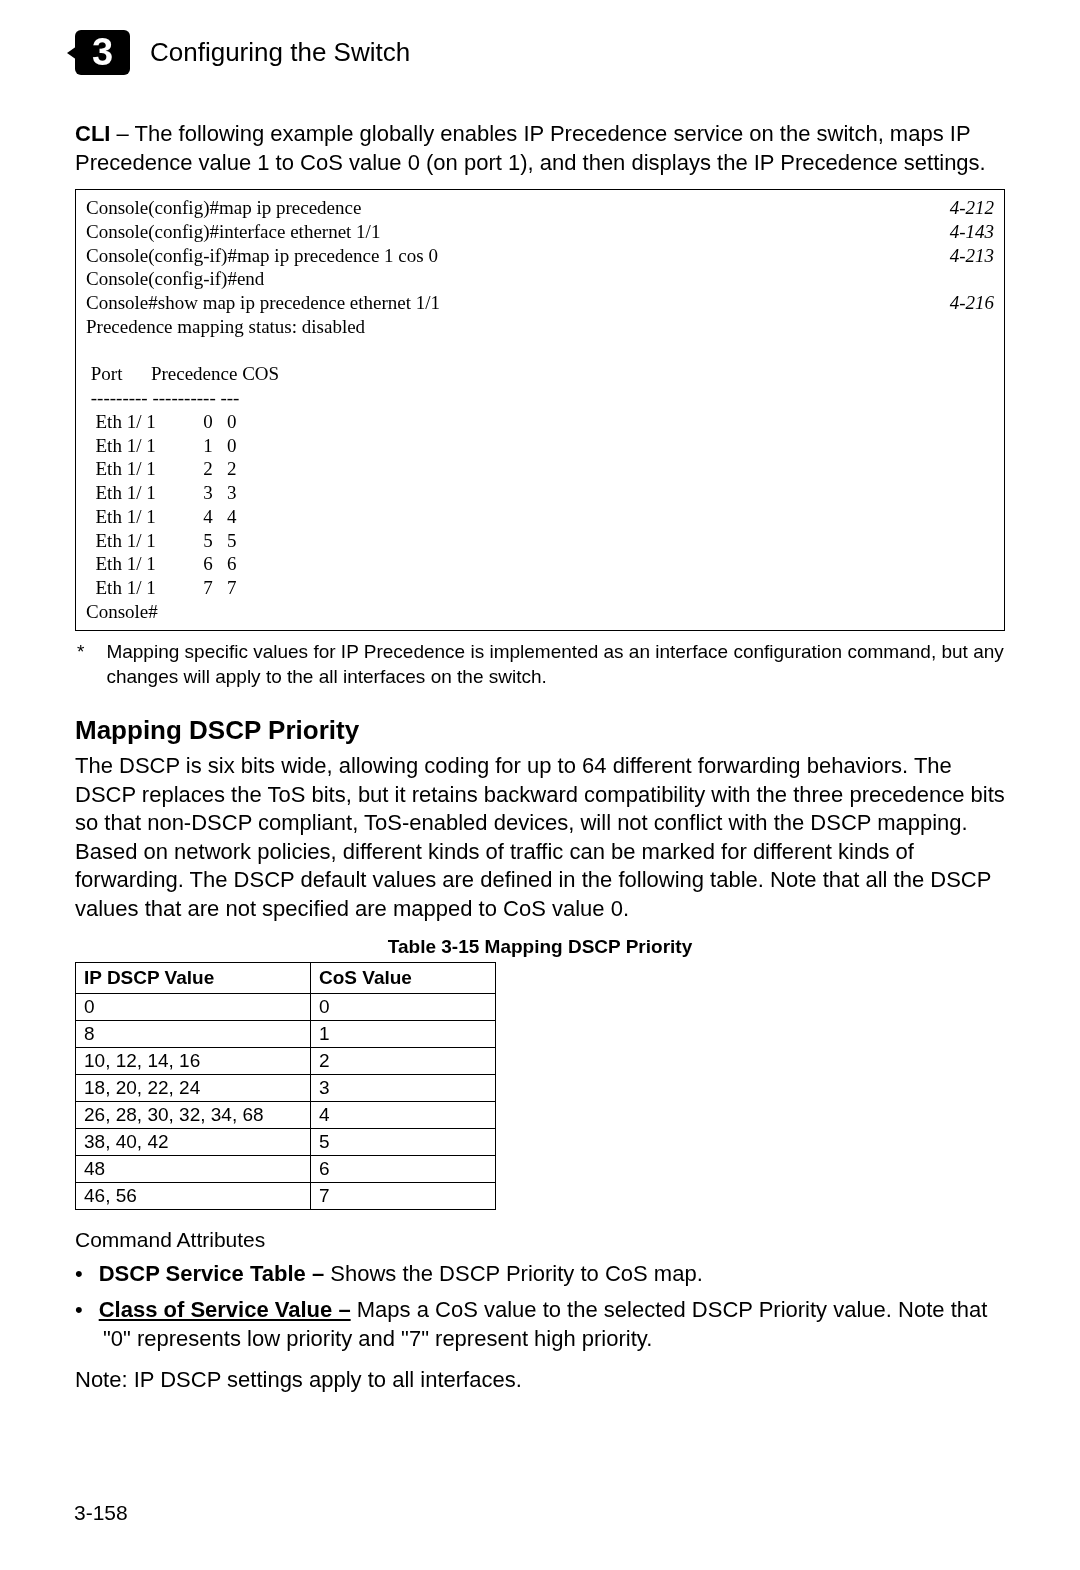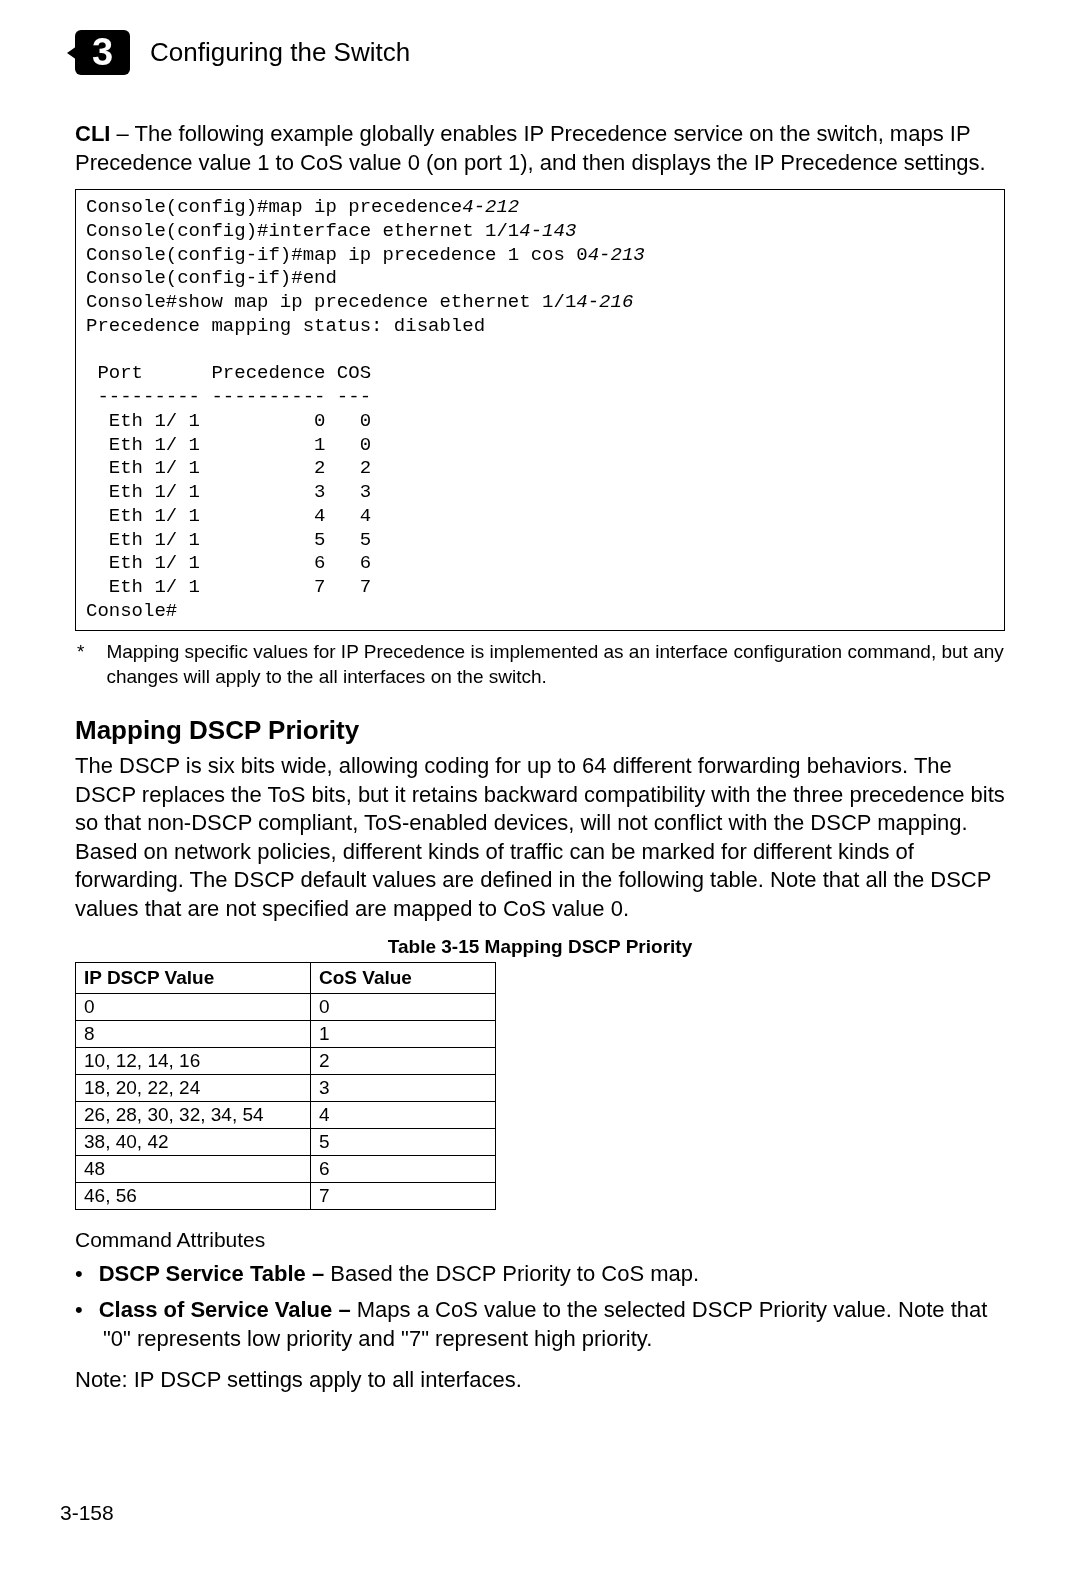--- a/index.html
+++ b/index.html
@@ -67,20 +67,22 @@
       padding: 6px 10px 6px 10px;
       font-family: "Courier New", Courier, monospace;
       font-size: 19px;
       line-height: 1.25;
       white-space: pre;
       margin-bottom: 8px;
       position: relative;
     }
     .console-line {
       display: flex;
+      justify-content: space-between;
+      font-family: Liberation Serif, serif;
     }
     .console-ref {
       font-style: italic;
     }
     .footnote {
       display: flex;
       font-size: 19px;
       line-height: 1.35;
       margin-bottom: 25px;
       padding-left: 2px;
@@ -141,21 +143,21 @@
       padding-right: 16px;
     }
     .note-line {
       font-size: 22px;
       margin-top: 14px;
     }
     .page-number {
       font-size: 21px;
       position: absolute;
       bottom: 45px;
-      left: 60px;
+      left: 74px;
       text-align: right;
     }
   </style>
 </head>
 <body>
 
 <div class="header-row">
   <div class="chapter-badge">
     <span class="chapter-number">3</span>
   </div>
@@ -195,41 +197,41 @@
       </tr>
       <tr>
         <td>10, 12, 14, 16</td>
         <td>2</td>
       </tr>
       <tr>
         <td>18, 20, 22, 24</td>
         <td>3</td>
       </tr>
       <tr>
-        <td>26, 28, 30, 32, 34, 54</td>
+        <td>26, 28, 30, 32, 34, 68</td>
         <td>4</td>
       </tr>
       <tr>
         <td>38, 40, 42</td>
         <td>5</td>
       </tr>
       <tr>
         <td>48</td>
         <td>6</td>
       </tr>
       <tr>
         <td>46, 56</td>
         <td>7</td>
       </tr>
     </tbody>
 </table>
 
 <div class="subsection-heading">Command Attributes</div>
 <ul class="bullets" id="attr-list">
-    <li><span style="font-weight: bold;">DSCP Service Table –</span><span> Based the DSCP Priority to CoS map.</span></li>
-    <li><span style="font-weight: bold;">Class of Service Value –</span><span> Maps a CoS value to the selected DSCP Priority value. Note that "0" represents low priority and "7" represent high priority.</span></li>
+    <li><span style="font-weight: bold;">DSCP Service Table –</span><span> Shows the DSCP Priority to CoS map.</span></li>
+    <li><span style="font-weight: bold; text-decoration: underline;">Class of Service Value –</span><span> Maps a CoS value to the selected DSCP Priority value. Note that "0" represents low priority and "7" represent high priority.</span></li>
   </ul>
 
 <p class="note-line">
   <span class="bold">Note:</span><span>  IP DSCP settings apply to all interfaces.</span>
 </p>
 
 <div class="page-number">3-158</div>
 
 </body></html>

